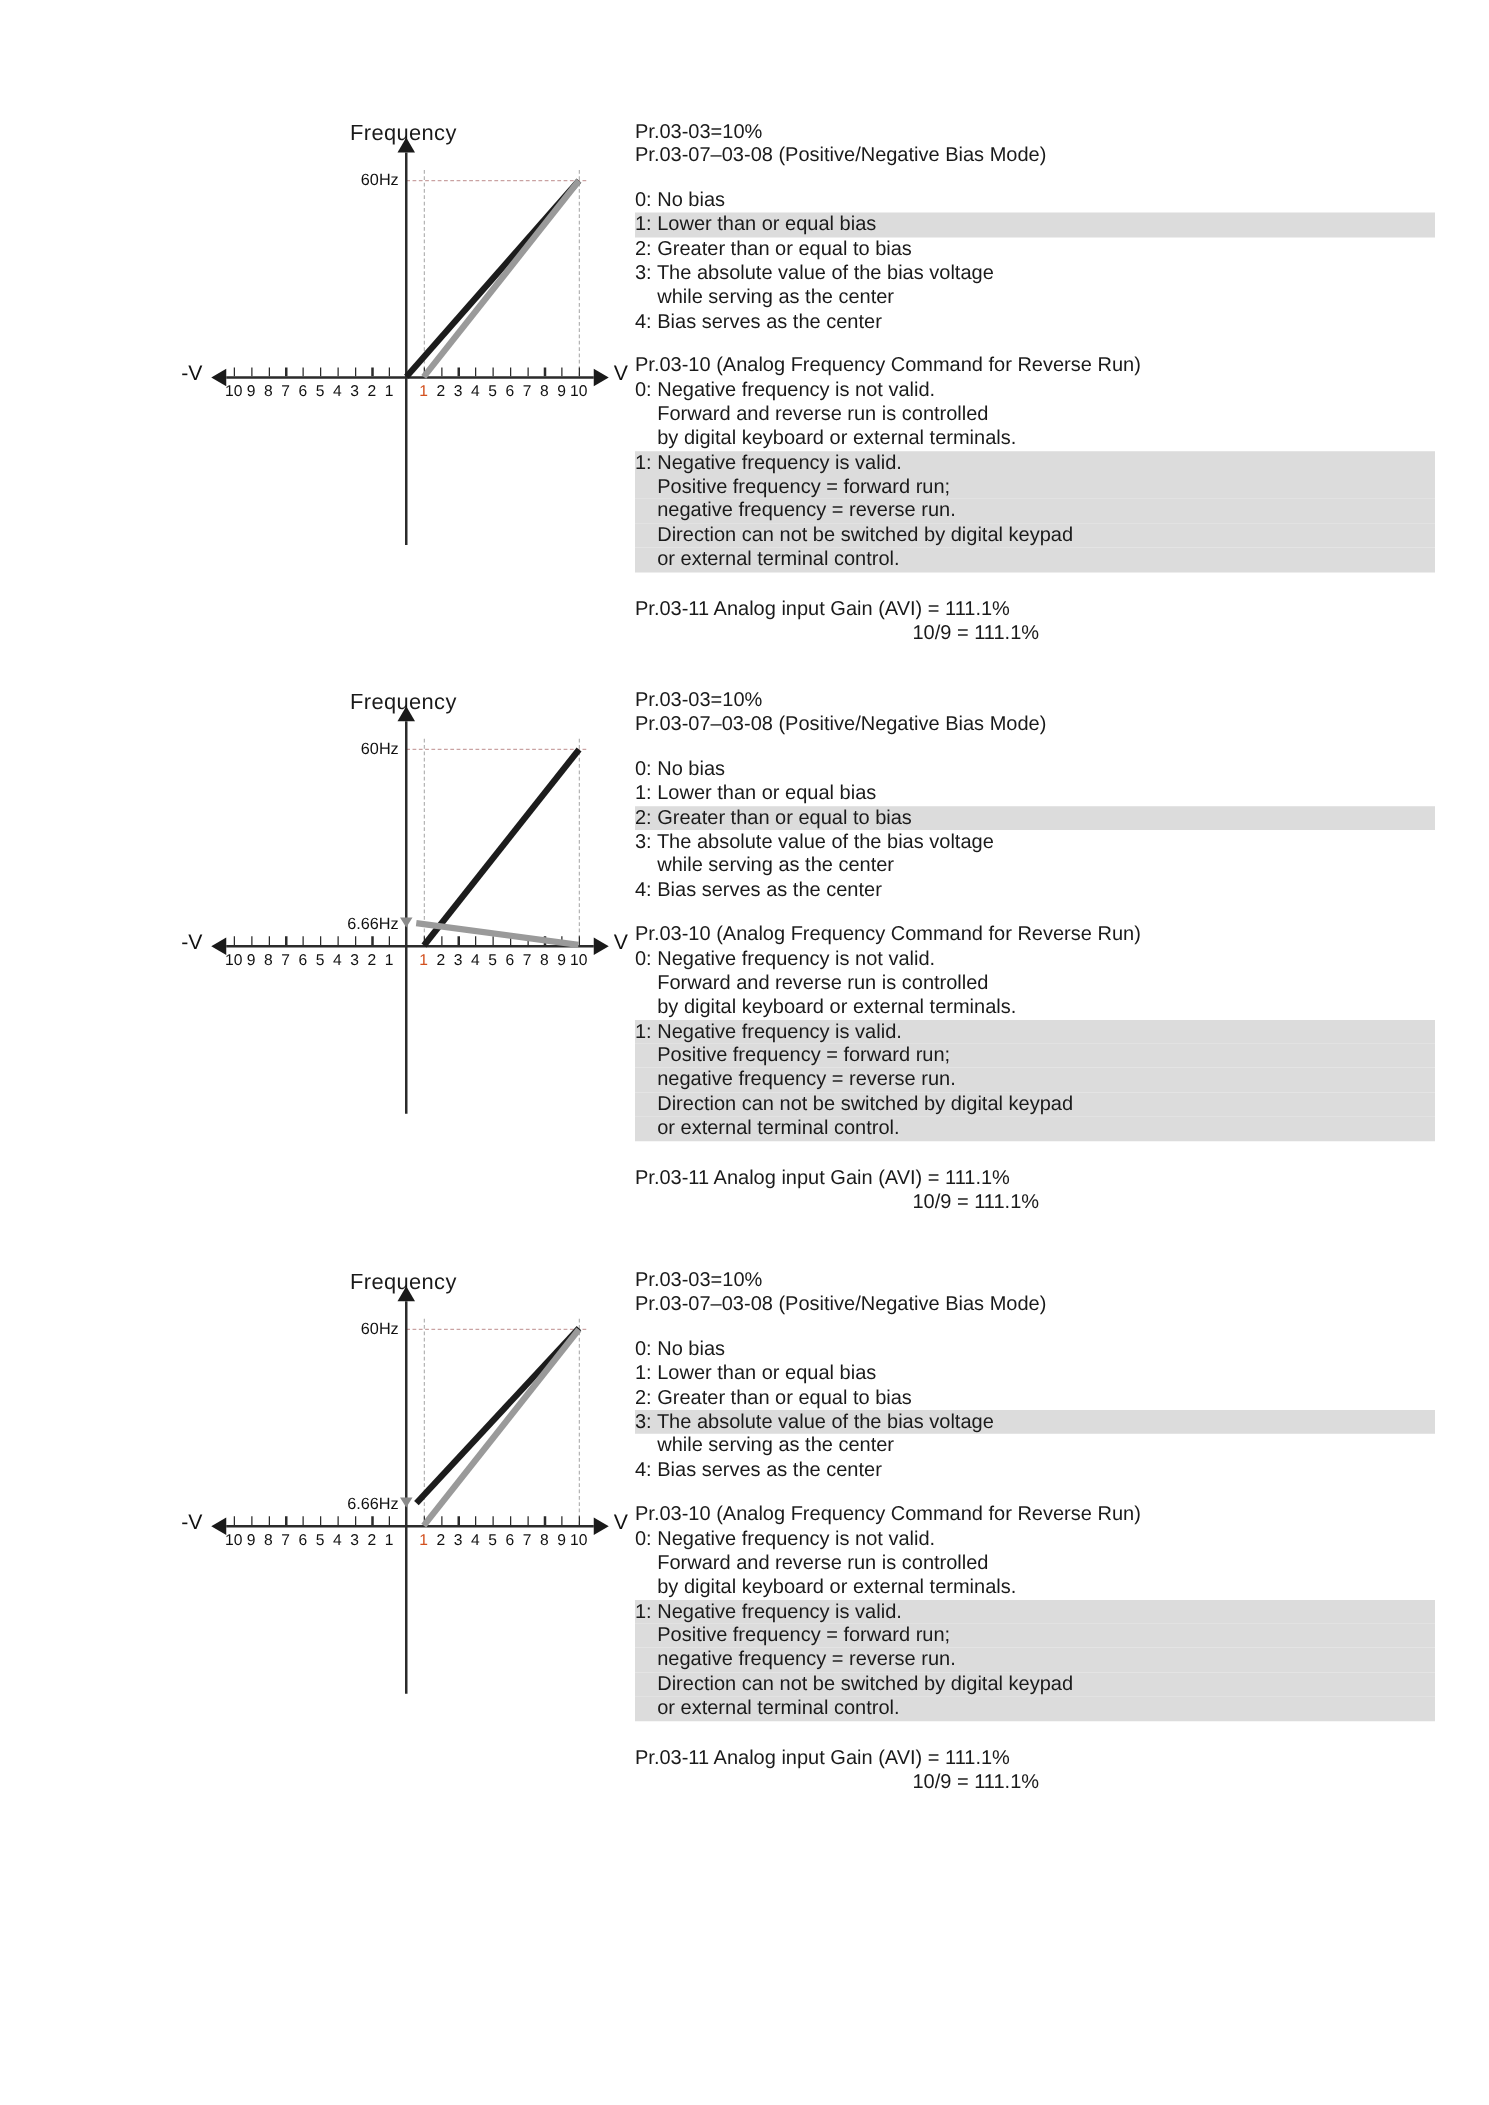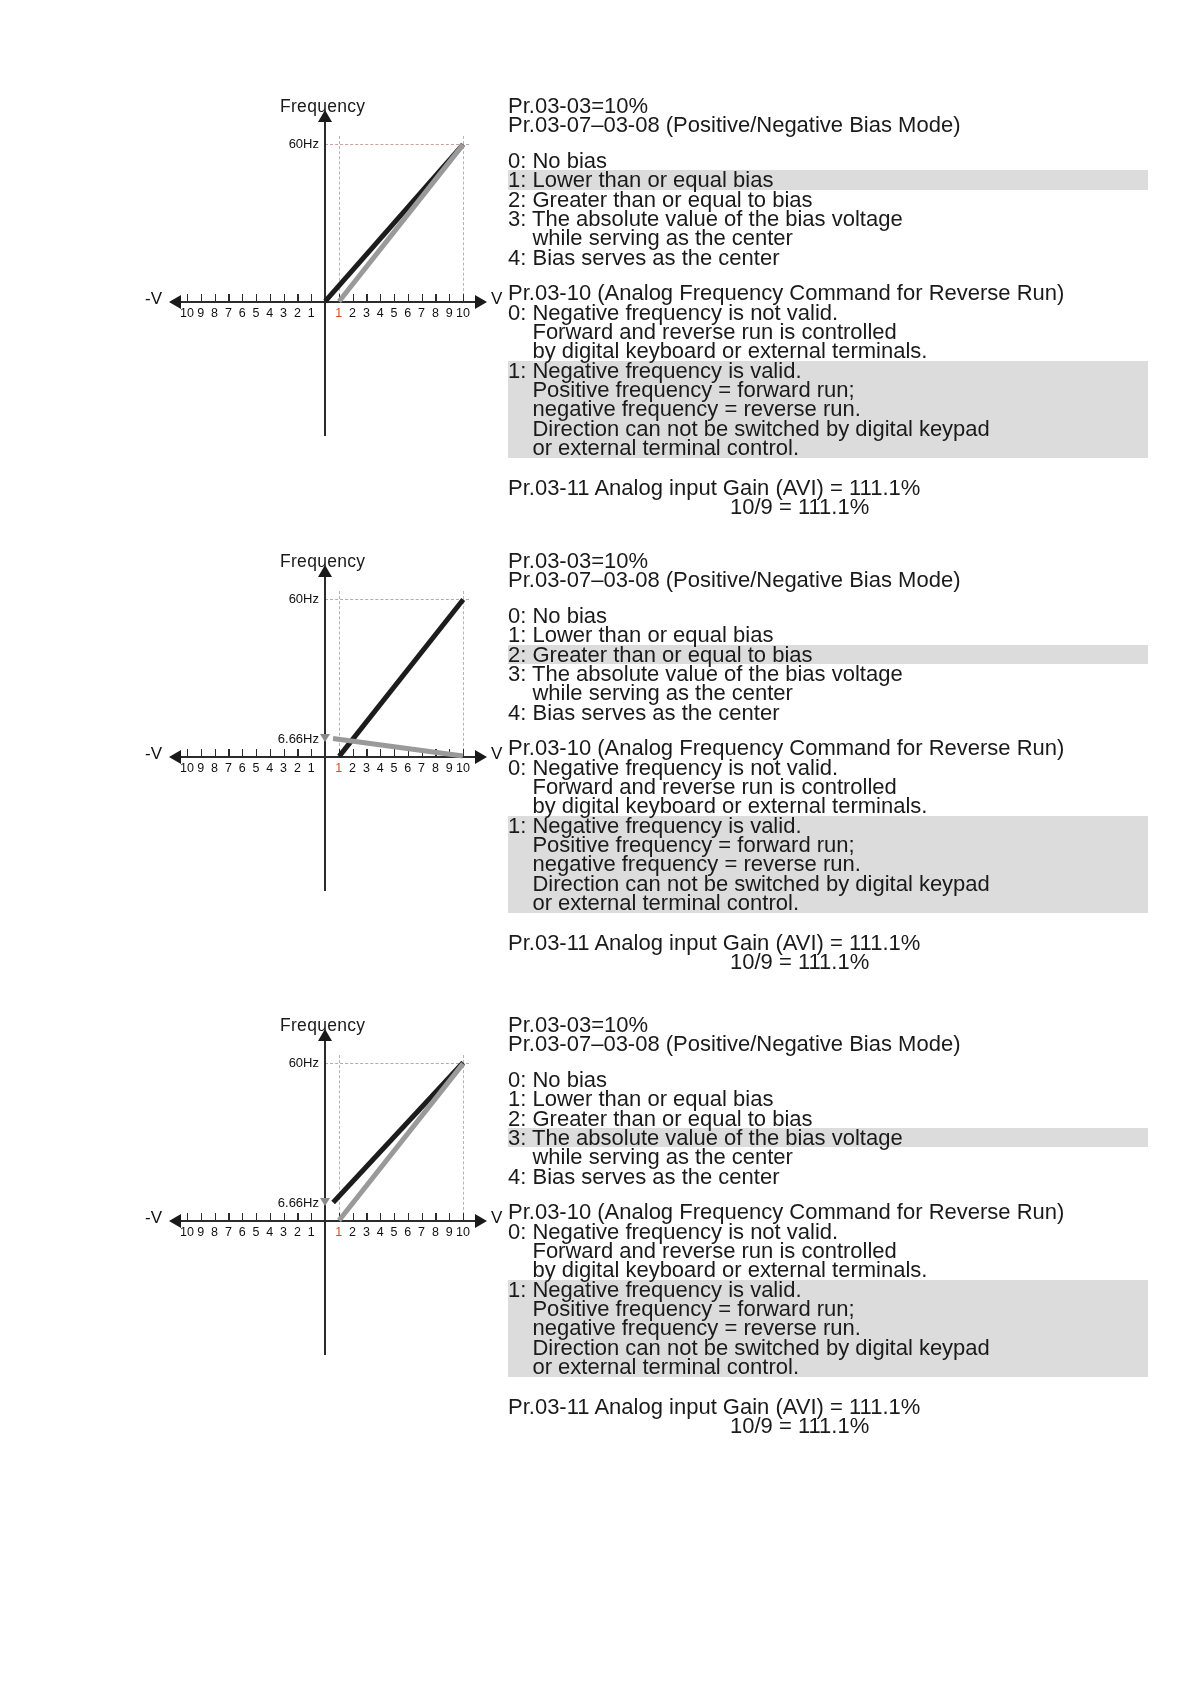--- a/index.html
+++ b/index.html
@@ -53,21 +53,21 @@
   .dash-v{
     position:absolute;width:0;border-left:1px dashed #b5b5b5;
   }
   .lineseg{position:absolute;transform-origin:0 50%;}
   .black-line{background:#1c1c1c;}
   .gray-line{background:#9a9a9a;}
 
   
   .textcol{
     position:absolute;left:508px;top:0;width:640px;
-    font-size:22px;line-height:19.4px;
+    font-size:16px;line-height:19.4px;
   }
   .tline{white-space:pre;display:block;height:19.4px;}
   .tline.gap{height:13px;}
   .hl{background:#dcdcdc;}
   .indent-gain{padding-left:222px;}
 </style>
 </head>
 <body>
 
 <div class="section" id="sec0">

